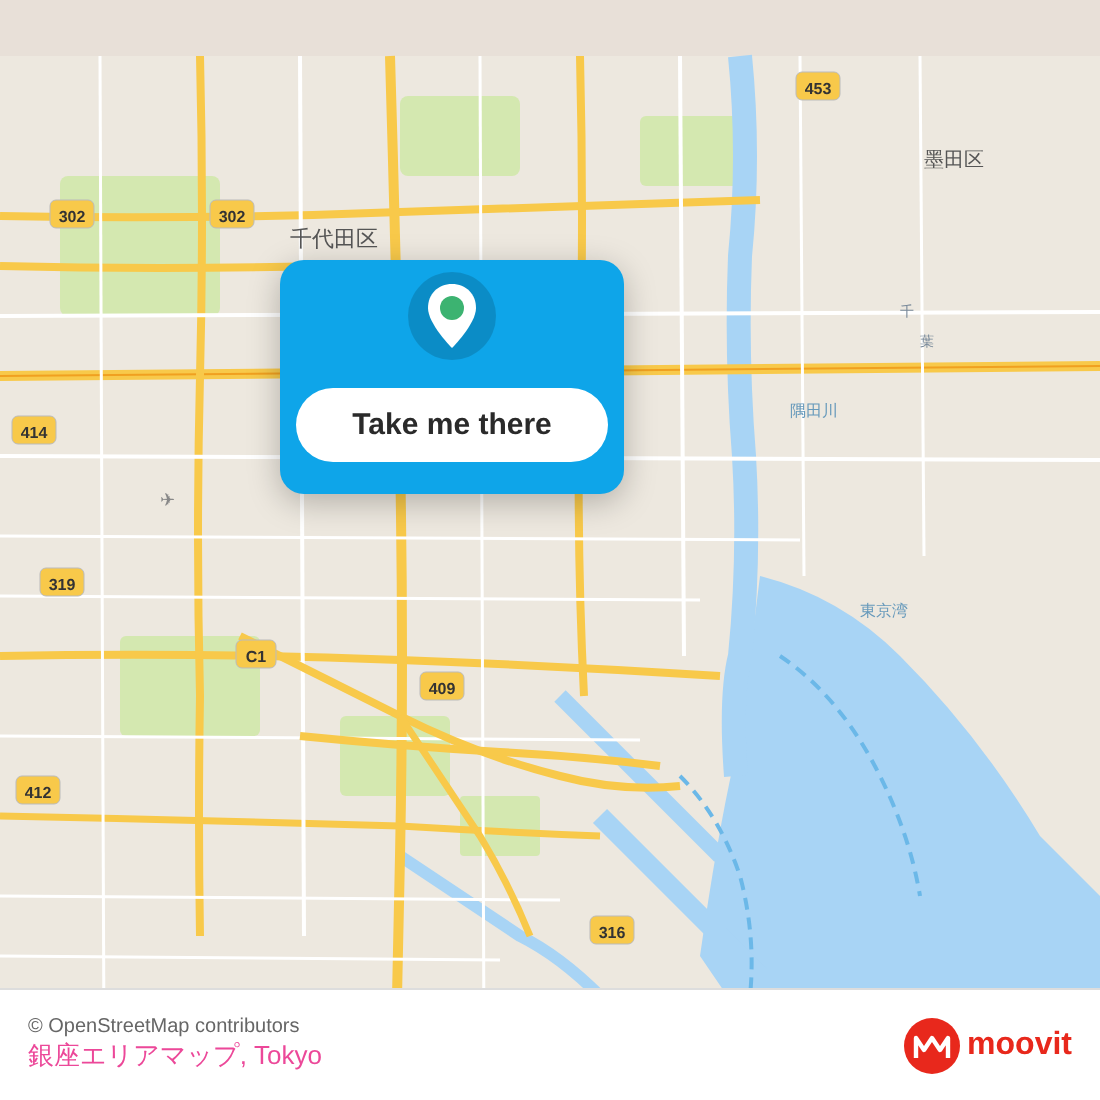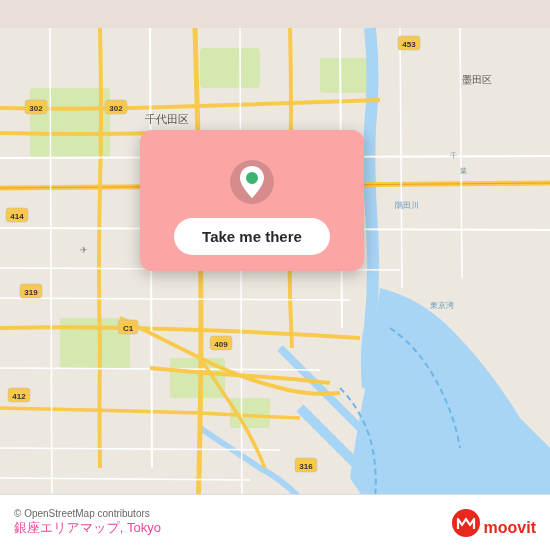--- a/index.html
+++ b/index.html
@@ -24,27 +24,27 @@
       position: absolute;
       top: 0; left: 0;
       width: 100%; height: 100%;
     }
 
     
     #card-overlay {
       position: absolute;
       top: 130px;
       left: 140px;
-      width: 224px;
-      background: #fca5a5;
+      width: 172px;
+      background: #0ea5e9;
       border-radius: 12px;
       display: flex;
       flex-direction: column;
       align-items: center;
-      padding: 28px 24px 16px;
+      padding: 4px 24px 16px;
       box-shadow: 0 4px 16px rgba(0,0,0,0.25);
     }
 
     #pin-icon {
       width: 48px;
       height: 48px;
       margin-bottom: 12px;
     }
 
     #take-me-there-btn {
@@ -83,21 +83,21 @@
     }
 
     #location-label {
       font-size: 13px;
       color: #ec4899;
       font-weight: 500;
     }
 
     #moovit-logo {
       display: flex;
-      align-items: flex-end;
+      align-items: center;
       gap: 4px;
     }
 
     #moovit-icon {
       width: 28px;
       height: 28px;
     }
 
     #moovit-text {
       font-size: 16px;

